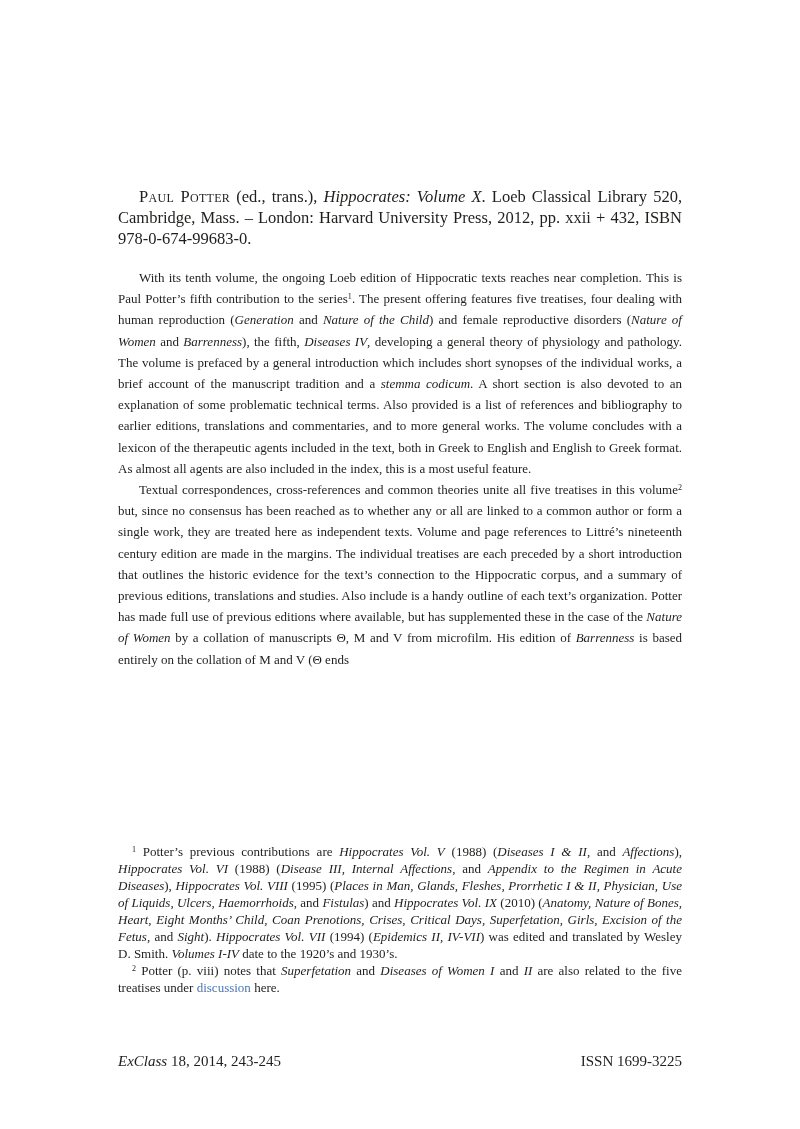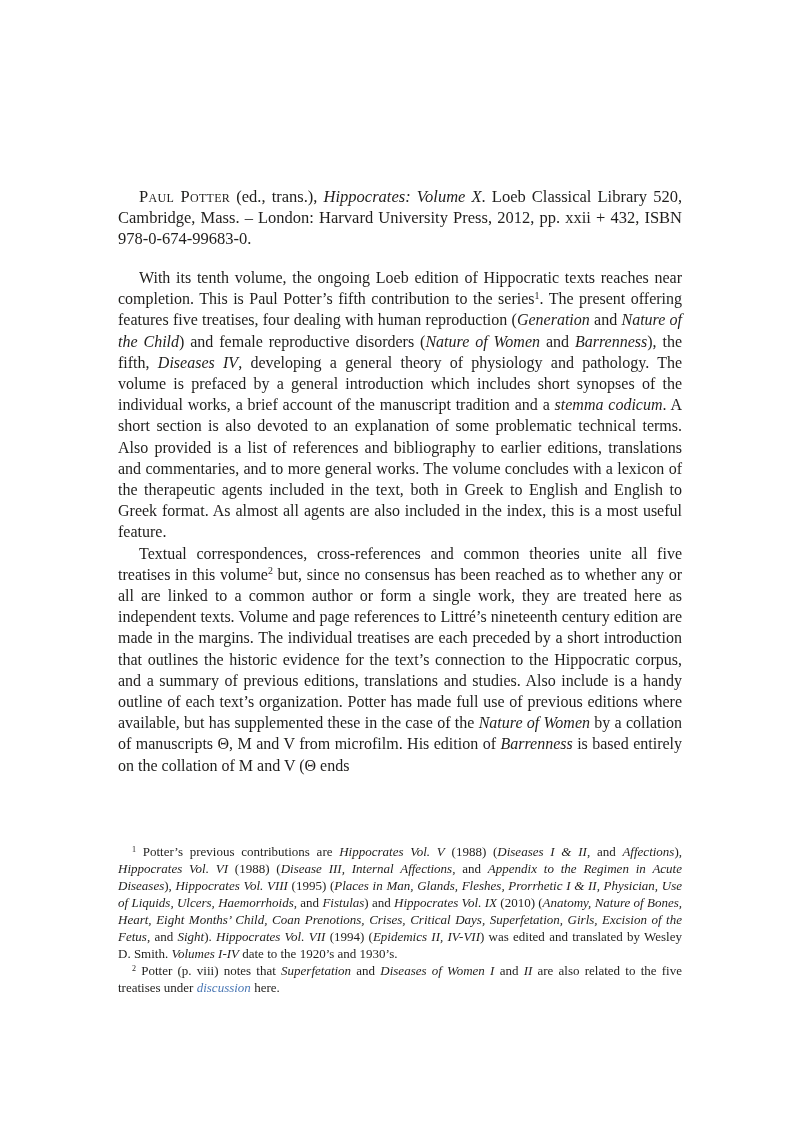--- a/index.html
+++ b/index.html
@@ -20,21 +20,21 @@
     width: 564px;
   }
   .lead {
     font-size: 16.5px;
     line-height: 21px;
     text-align: justify;
     text-indent: 21px;
     margin-bottom: 18px;
   }
   .para {
-    font-size: 16px;
+    font-size: 13px;
     line-height: 21.2px;
     text-align: justify;
     text-indent: 21px;
   }
   .footnotes {
     position: absolute;
     top: 843px;
     left: 118px;
     width: 564px;
   }
@@ -56,34 +56,38 @@
   }
   .seg-n { font-style: normal; }
   .seg-i { font-style: italic; }
   .seg-sc { font-variant: small-caps; letter-spacing: 0.3px; }
   .seg-sup {
     font-size: 0.62em;
     position: relative;
     top: -0.55em;
     line-height: 0;
   }
-  .seg-link { color: var(--link, #4a77b4); font-style: italic; }
+  .seg-link { color: var(--link, #4a77b4); }
 </style>
 </head>
 <body>
 
 <div class="page">
 
   <div class="flow">
     <p class="lead"><span class="seg-sc">Paul Potter</span><span class="seg-n"> (ed., trans.), </span><span class="seg-i">Hippocrates: Volume X</span><span class="seg-n">. Loeb Classical Library 520, Cambridge, Mass. – London: Harvard University Press, 2012, pp. xxii + 432, ISBN 978-0-674-99683-0.</span></p>
 
     <p class="para"><span class="seg-n">With its tenth volume, the ongoing Loeb edition of Hippocratic texts reaches near completion. This is Paul Potter’s fifth contribution to the series</span><span class="seg-sup">1</span><span class="seg-n">. The present offering features five treatises, four dealing with human reproduction (</span><span class="seg-i">Generation</span><span class="seg-n"> and </span><span class="seg-i">Nature of the Child</span><span class="seg-n">) and female reproductive disorders (</span><span class="seg-i">Nature of Women</span><span class="seg-n"> and </span><span class="seg-i">Barrenness</span><span class="seg-n">), the fifth, </span><span class="seg-i">Diseases IV</span><span class="seg-n">, developing a general theory of physiology and pathology.  The volume is prefaced by a general introduction which includes short synopses of the individual works, a brief account of the manuscript tradition and a </span><span class="seg-i">stemma codicum</span><span class="seg-n">. A short section is also devoted to an explanation of some problematic technical terms. Also provided is a list of references and bibliography to earlier editions, translations and commentaries, and to more general works. The volume concludes with a lexicon of the therapeutic agents included in the text, both in Greek to English and English to Greek format. As almost all agents are also included in the index, this is a most useful feature.</span></p>
 
     <p class="para"><span class="seg-n">Textual correspondences, cross-references and common theories unite all five treatises in this volume</span><span class="seg-sup">2</span><span class="seg-n"> but, since no consensus has been reached as to whether any or all are linked to a common author or form a single work, they are treated here as independent texts. Volume and page references to Littré’s nineteenth century edition are made in the margins. The individual treatises are each preceded by a short introduction that outlines the historic evidence for the text’s connection to the Hippocratic corpus, and a summary of previous editions, translations and studies. Also include is a handy outline of each text’s organization. Potter has made full use of previous editions where available, but has supplemented these in the case of the </span><span class="seg-i">Nature of Women</span><span class="seg-n"> by a collation of manuscripts Θ, M and V from microfilm. His edition of </span><span class="seg-i">Barrenness</span><span class="seg-n"> is based entirely on the collation of M and V (Θ ends</span></p>
   </div>
 
   <div class="footnotes">
     <p class="fn"><span class="seg-sup">1</span><span class="seg-n"> Potter’s previous contributions are </span><span class="seg-i">Hippocrates Vol. V</span><span class="seg-n"> (1988) (</span><span class="seg-i">Diseases I &amp; II</span><span class="seg-n">, and </span><span class="seg-i">Affections</span><span class="seg-n">), </span><span class="seg-i">Hippocrates Vol. VI</span><span class="seg-n"> (1988) (</span><span class="seg-i">Disease III, Internal Affections</span><span class="seg-n">, and </span><span class="seg-i">Appendix to the Regimen in Acute Diseases</span><span class="seg-n">), </span><span class="seg-i">Hippocrates Vol. VIII</span><span class="seg-n"> (1995) (</span><span class="seg-i">Places in Man, Glands, Fleshes, Prorrhetic I &amp; II, Physician, Use of Liquids, Ulcers, Haemorrhoids</span><span class="seg-n">, and </span><span class="seg-i">Fistulas</span><span class="seg-n">) and </span><span class="seg-i">Hippocrates Vol. IX</span><span class="seg-n"> (2010) (</span><span class="seg-i">Anatomy, Nature of Bones, Heart, Eight Months’ Child, Coan Prenotions, Crises, Critical Days, Superfetation, Girls, Excision of the Fetus</span><span class="seg-n">, and </span><span class="seg-i">Sight</span><span class="seg-n">). </span><span class="seg-i">Hippocrates Vol. VII</span><span class="seg-n"> (1994) (</span><span class="seg-i">Epidemics II, IV-VII</span><span class="seg-n">) was edited and translated by Wesley D. Smith. </span><span class="seg-i">Volumes I-IV</span><span class="seg-n"> date to the 1920’s and 1930’s.</span></p>
     <p class="fn"><span class="seg-sup">2</span><span class="seg-n"> Potter (p. viii) notes that </span><span class="seg-i">Superfetation</span><span class="seg-n"> and </span><span class="seg-i">Diseases of Women I</span><span class="seg-n"> and </span><span class="seg-i">II</span><span class="seg-n"> are also related to the five treatises under </span><span class="seg-link">discussion</span><span class="seg-n"> here.</span></p>
   </div>
 
+  <div class="footer">
+    <span><span class="seg-i">ExClass</span><span class="seg-n"> 18, 2014, 243-245</span></span>
+    <span>ISSN 1699-3225</span>
+  </div>
 
 </div>
 
 </body></html>

